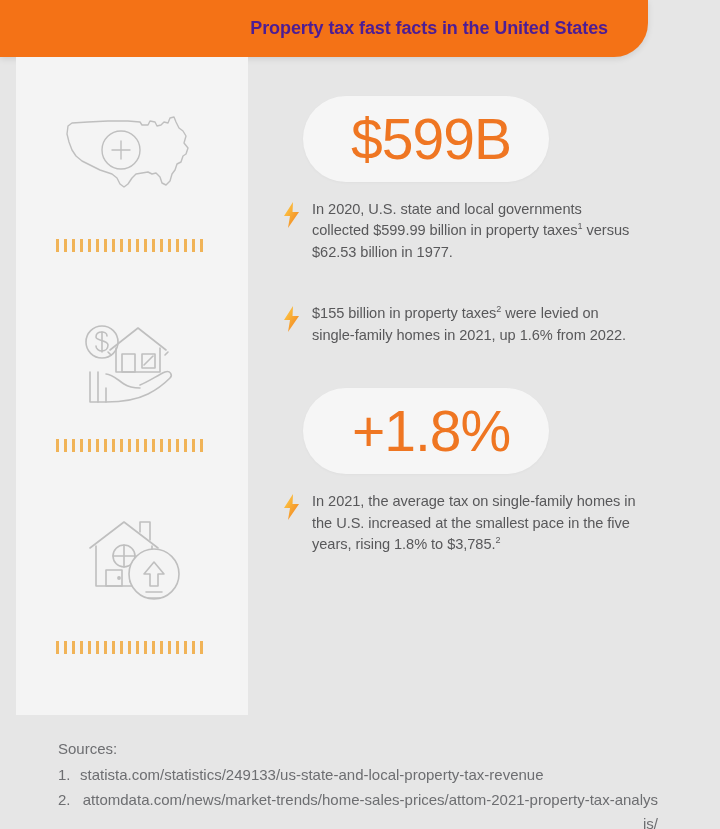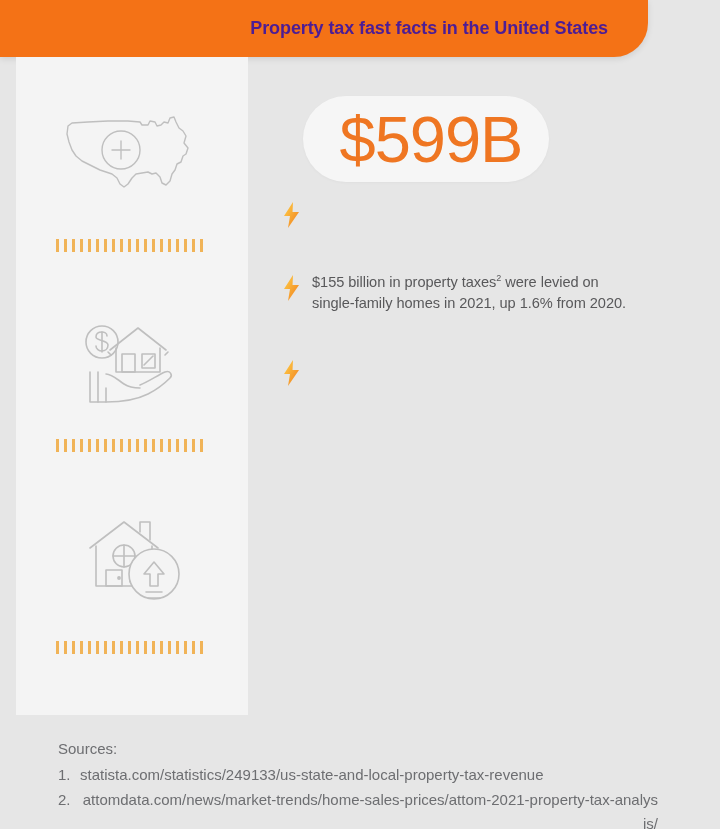--- a/index.html
+++ b/index.html
@@ -99,21 +99,21 @@
     height: 86px;
     width: 246px;
     margin-left: 33px;
     display: flex;
     align-items: center;
     justify-content: center;
     box-shadow: 0 1px 3px rgba(0,0,0,0.03);
   }
   .pill-value {
     color: #ef7622;
-    font-size: 65px;
+    font-size: 57px;
     font-weight: 300;
     letter-spacing: -1px;
     line-height: 1;
     white-space: nowrap;
     margin-left: 10px;
   }
 
   .fact {
     display: flex;
     align-items: flex-start;
@@ -243,53 +243,58 @@
         <svg viewBox="0 0 17 26">
           <defs>
             <linearGradient id="g1" x1="0" y1="0" x2="1" y2="1">
               <stop offset="0%" stop-color="#ffd24a"></stop>
               <stop offset="100%" stop-color="#f07c1d"></stop>
             </linearGradient>
           </defs>
           <path d="M10 0 L1 14 L7 14 L5 26 L16 10 L9.5 10 Z" fill="url(#g1)"></path>
         </svg>
       </span>
+      <span class="fact-text"><span>In 2020, U.S. state and local governments collected $599.99 billion in property taxes</span><sup>1</sup><span> versus $62.53 billion in 1977.</span></span>
     </div>
   </div>
 
   <div class="stat-row s2">
     <div class="fact">
       <span class="bolt">
         <svg viewBox="0 0 17 26">
           <defs>
             <linearGradient id="g2" x1="0" y1="0" x2="1" y2="1">
               <stop offset="0%" stop-color="#ffd24a"></stop>
               <stop offset="100%" stop-color="#f07c1d"></stop>
             </linearGradient>
           </defs>
           <path d="M10 0 L1 14 L7 14 L5 26 L16 10 L9.5 10 Z" fill="url(#g2)"></path>
         </svg>
       </span>
-      <span class="fact-text"><span>$155 billion in property taxes</span><sup>2</sup><span> were levied on single-family homes in 2021, up 1.6% from 2020.</span></span>
+      <span class="fact-text"><span>$155 billion in property taxes</span><sup>2</sup><span> were levied on single-family homes in 2021, up 1.6% from 2022.</span></span>
     </div>
   </div>
 
   <div class="stat-row s3">
+    <div class="pill">
+      <span class="pill-value">+1.8%</span>
+    </div>
     <div class="fact">
       <span class="bolt">
         <svg viewBox="0 0 17 26">
           <defs>
             <linearGradient id="g3" x1="0" y1="0" x2="1" y2="1">
               <stop offset="0%" stop-color="#ffd24a"></stop>
               <stop offset="100%" stop-color="#f07c1d"></stop>
             </linearGradient>
           </defs>
           <path d="M10 0 L1 14 L7 14 L5 26 L16 10 L9.5 10 Z" fill="url(#g3)"></path>
         </svg>
       </span>
+      <span class="fact-text"><span>In 2021, the average tax on single-family homes in the U.S. increased at the smallest pace in the five years, rising 1.8% to $3,785.</span><sup>2</sup><span></span></span>
     </div>
   </div>
 
 </div>
 
 <div class="sources">
   <div class="sources-label">Sources:</div>
   <div class="source-item">
     <span class="source-num">1.</span>
     <span class="source-url">statista.com/statistics/249133/us-state-and-local-property-tax-revenue</span>

